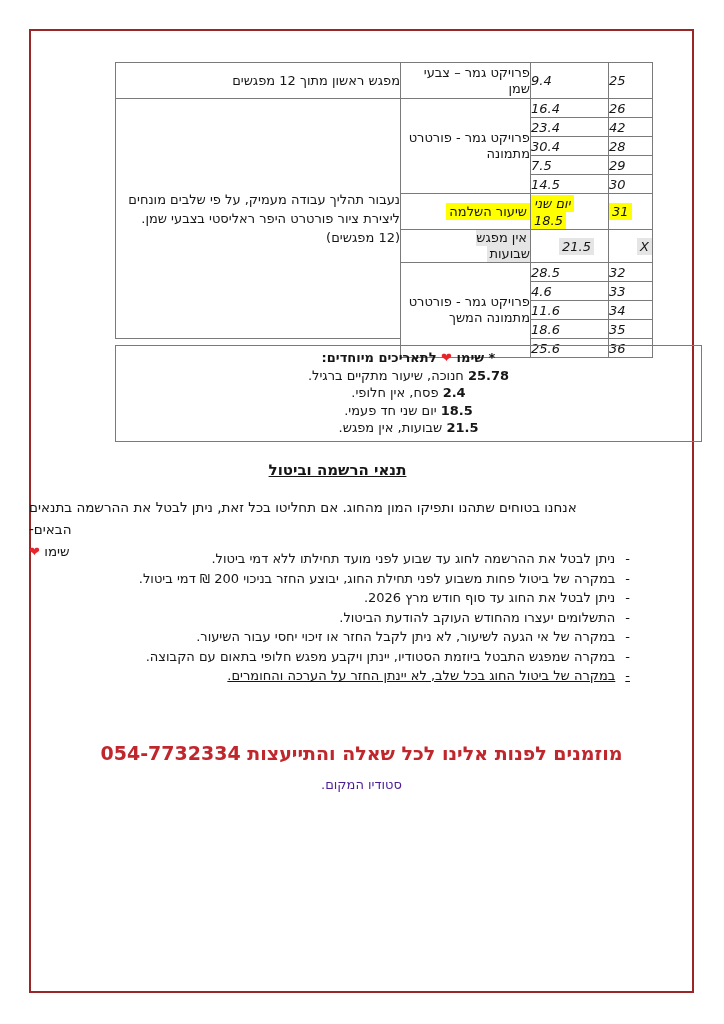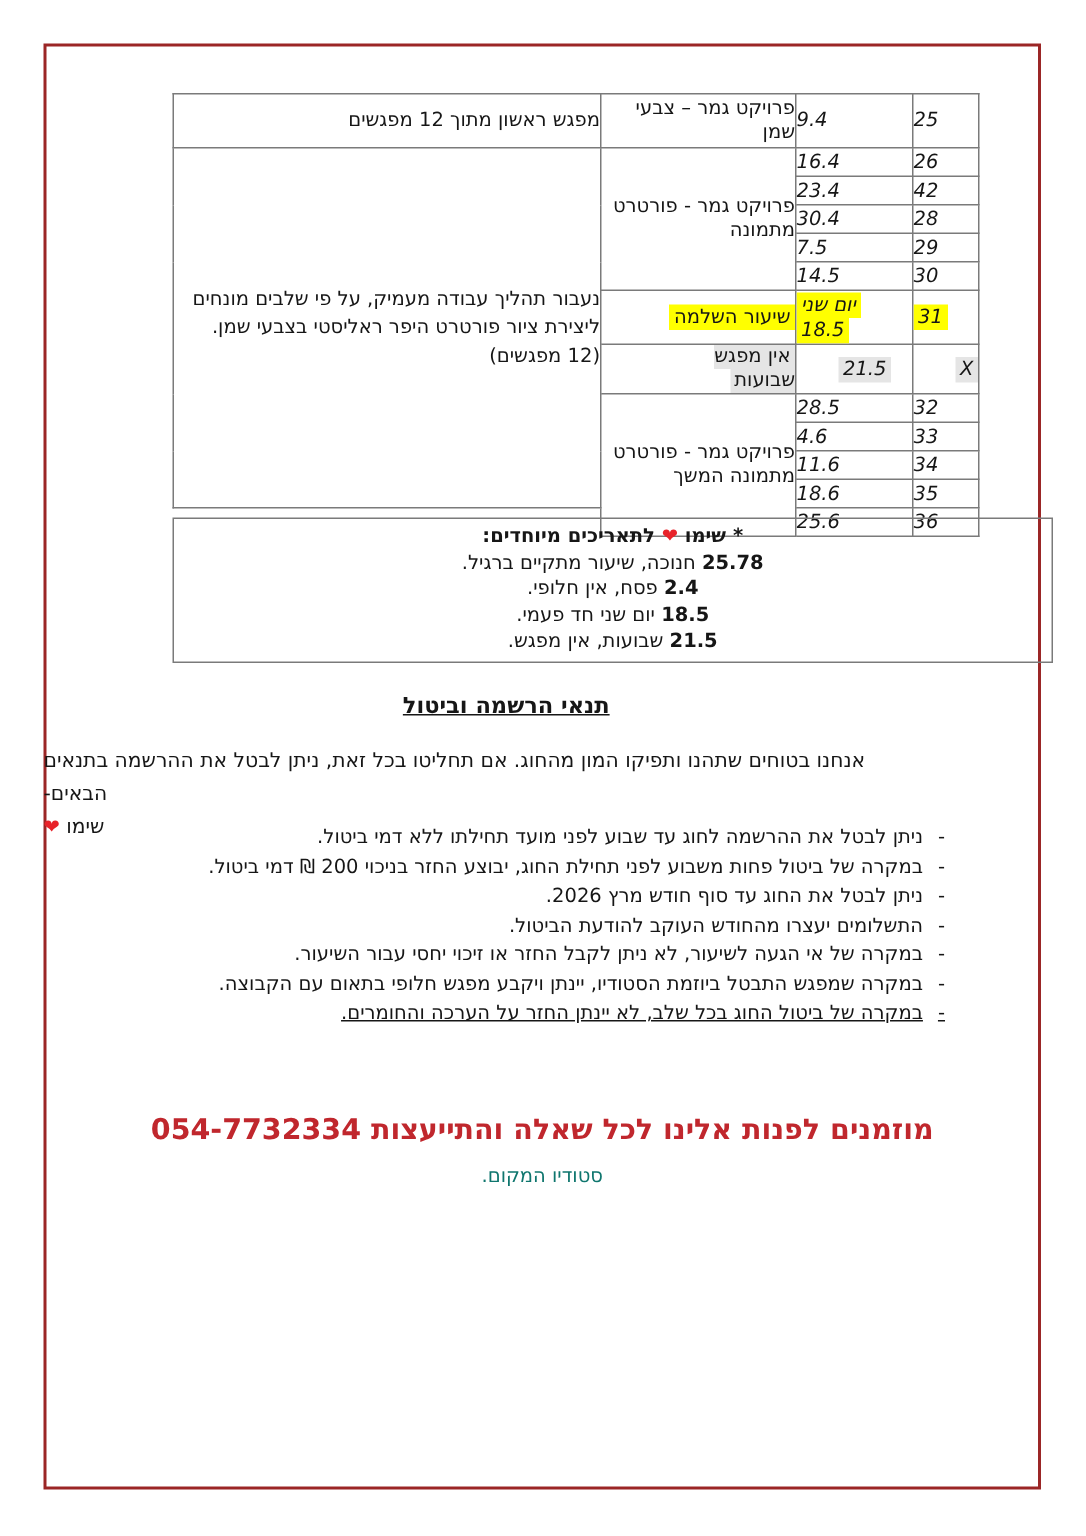--- a/index.html
+++ b/index.html
@@ -50,21 +50,21 @@
   }
   ul.bullets li::before{content:"-";margin-left:10px;}
   ul.bullets li.u{text-decoration:underline;}
   
   .contact1{
     position:absolute;top:742px;left:29px;width:665px;text-align:center;
     color:#c0272d;font-weight:bold;font-size:19px;
   }
   .contact2{
     position:absolute;top:777px;left:29px;width:665px;text-align:center;
-    color:#0f766e;font-size:13px;
+    color:#4c1d95;font-size:13px;
   }
 </style>
 </head>
 <body>
 
 <div class="frame"></div>
 
 <table class="tbl">
   <colgroup>
     <col style="width:44px">

